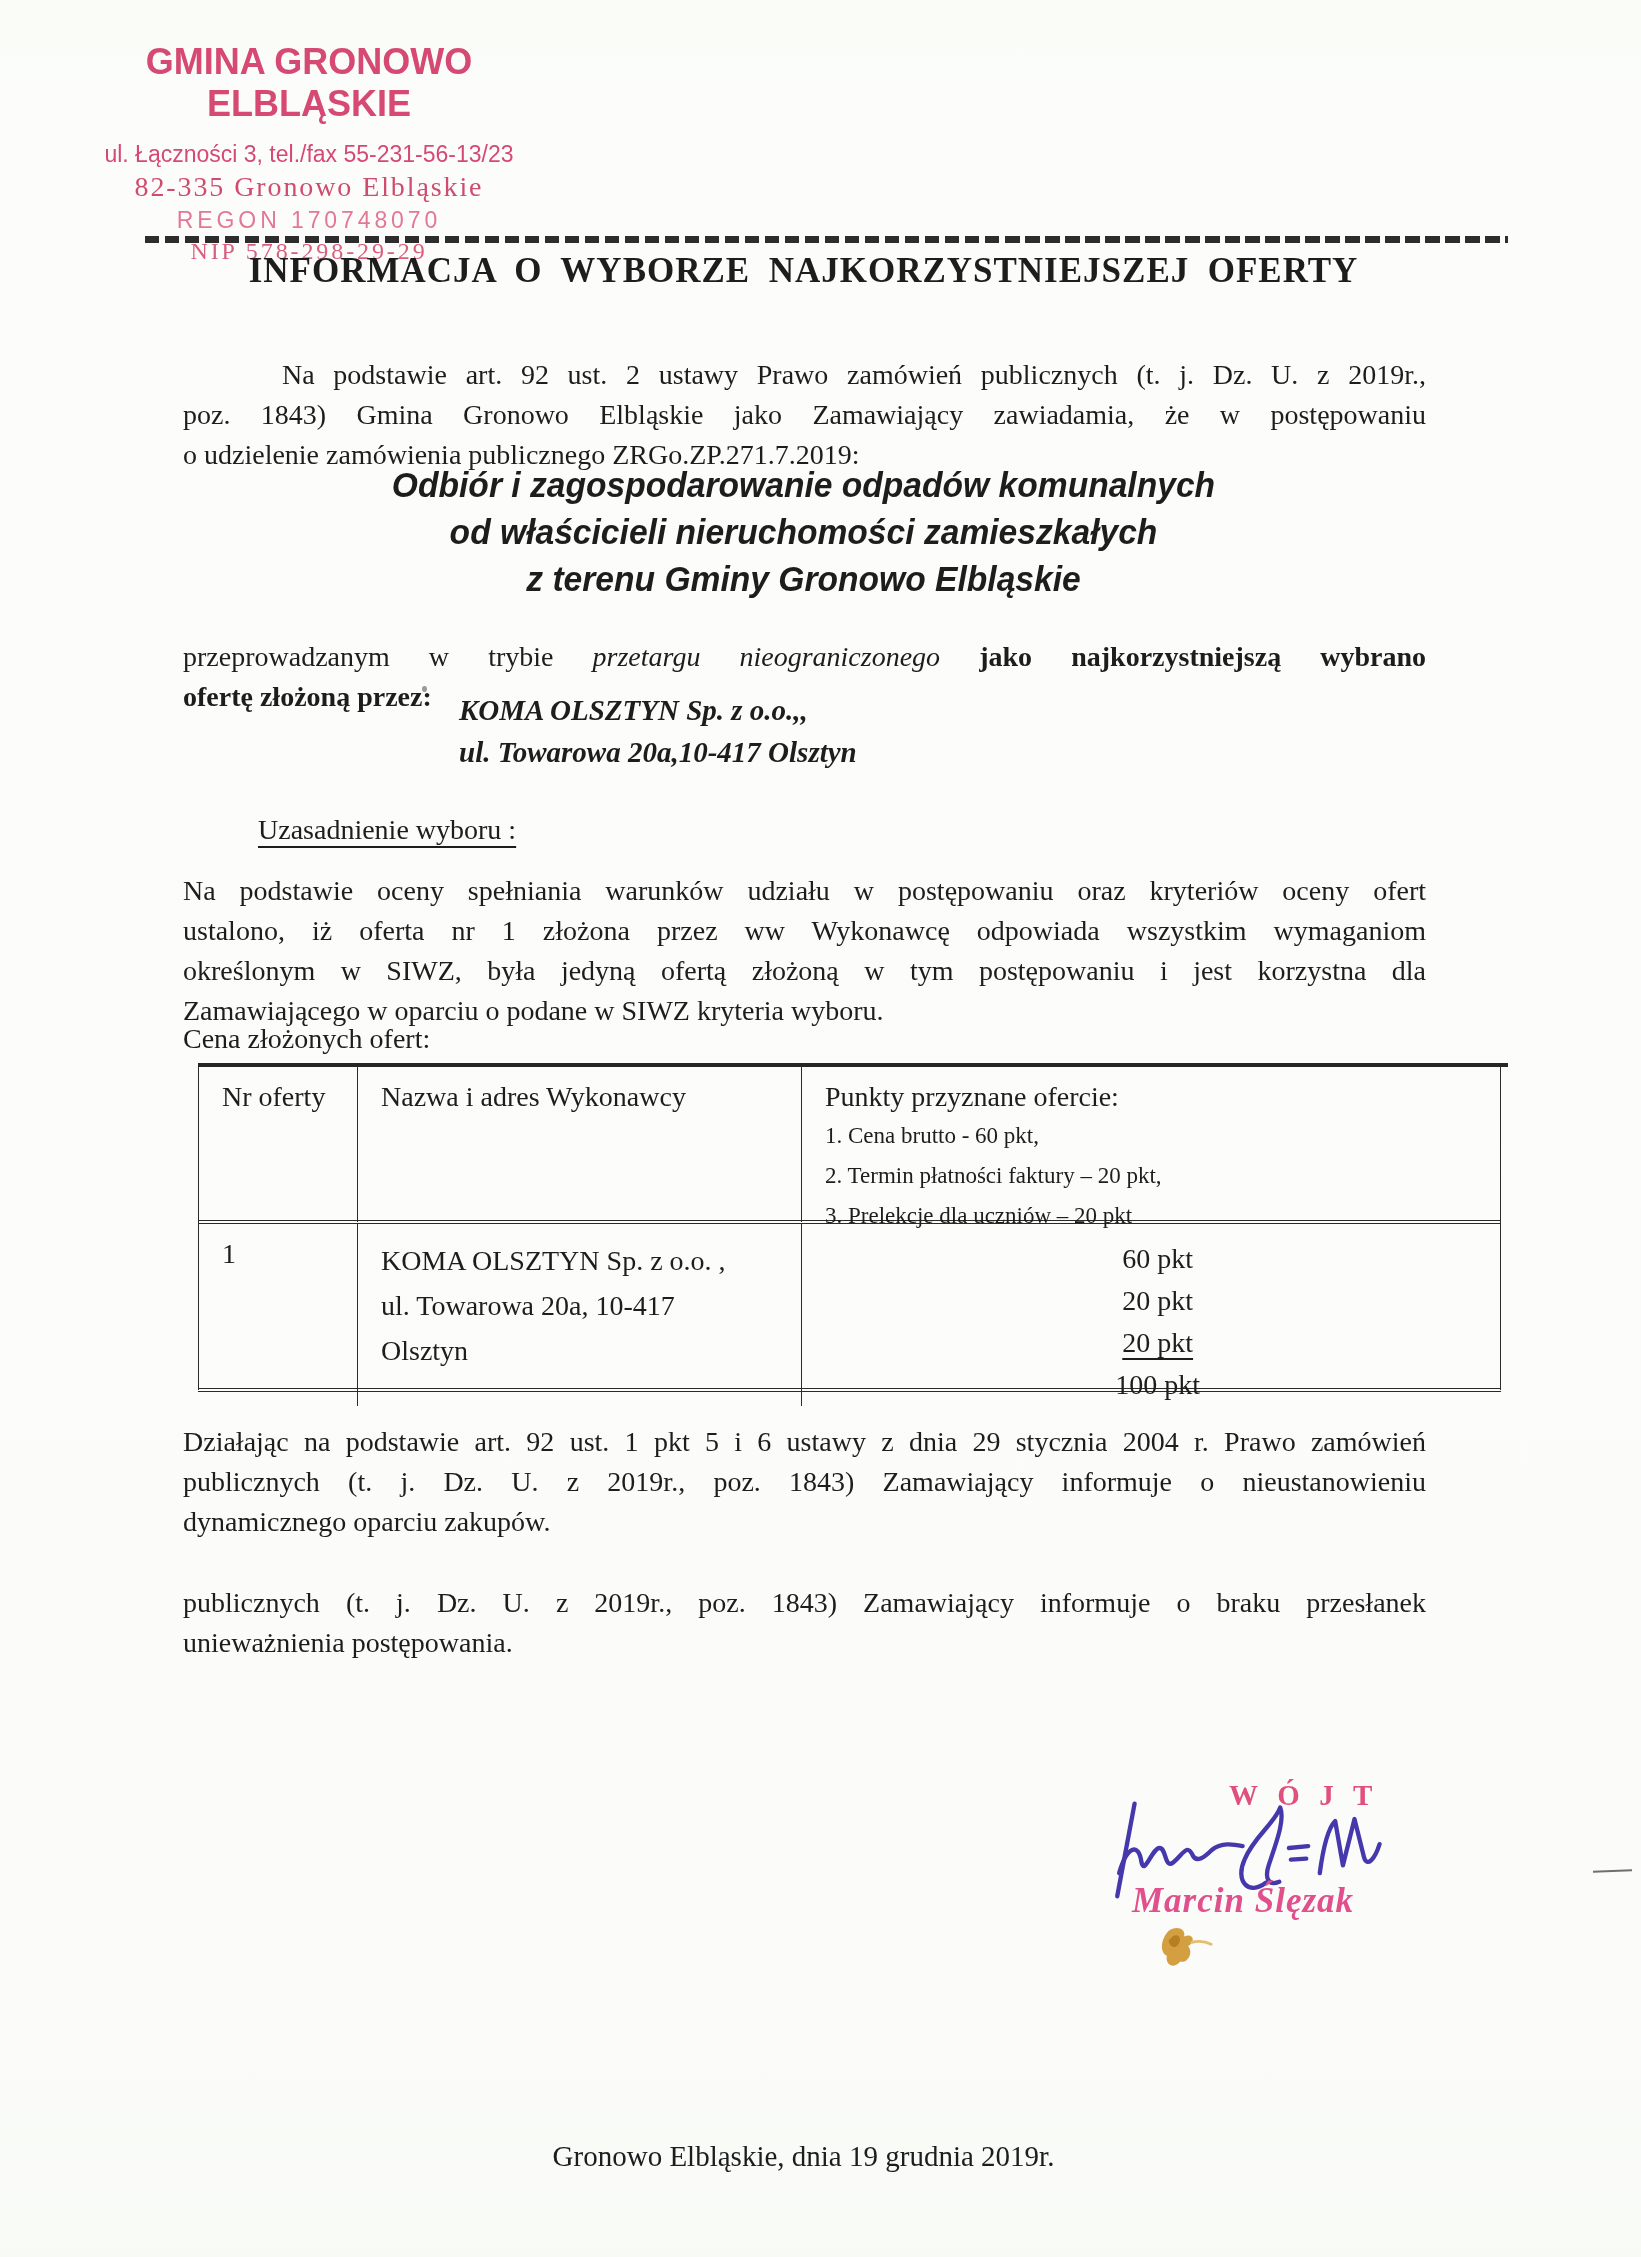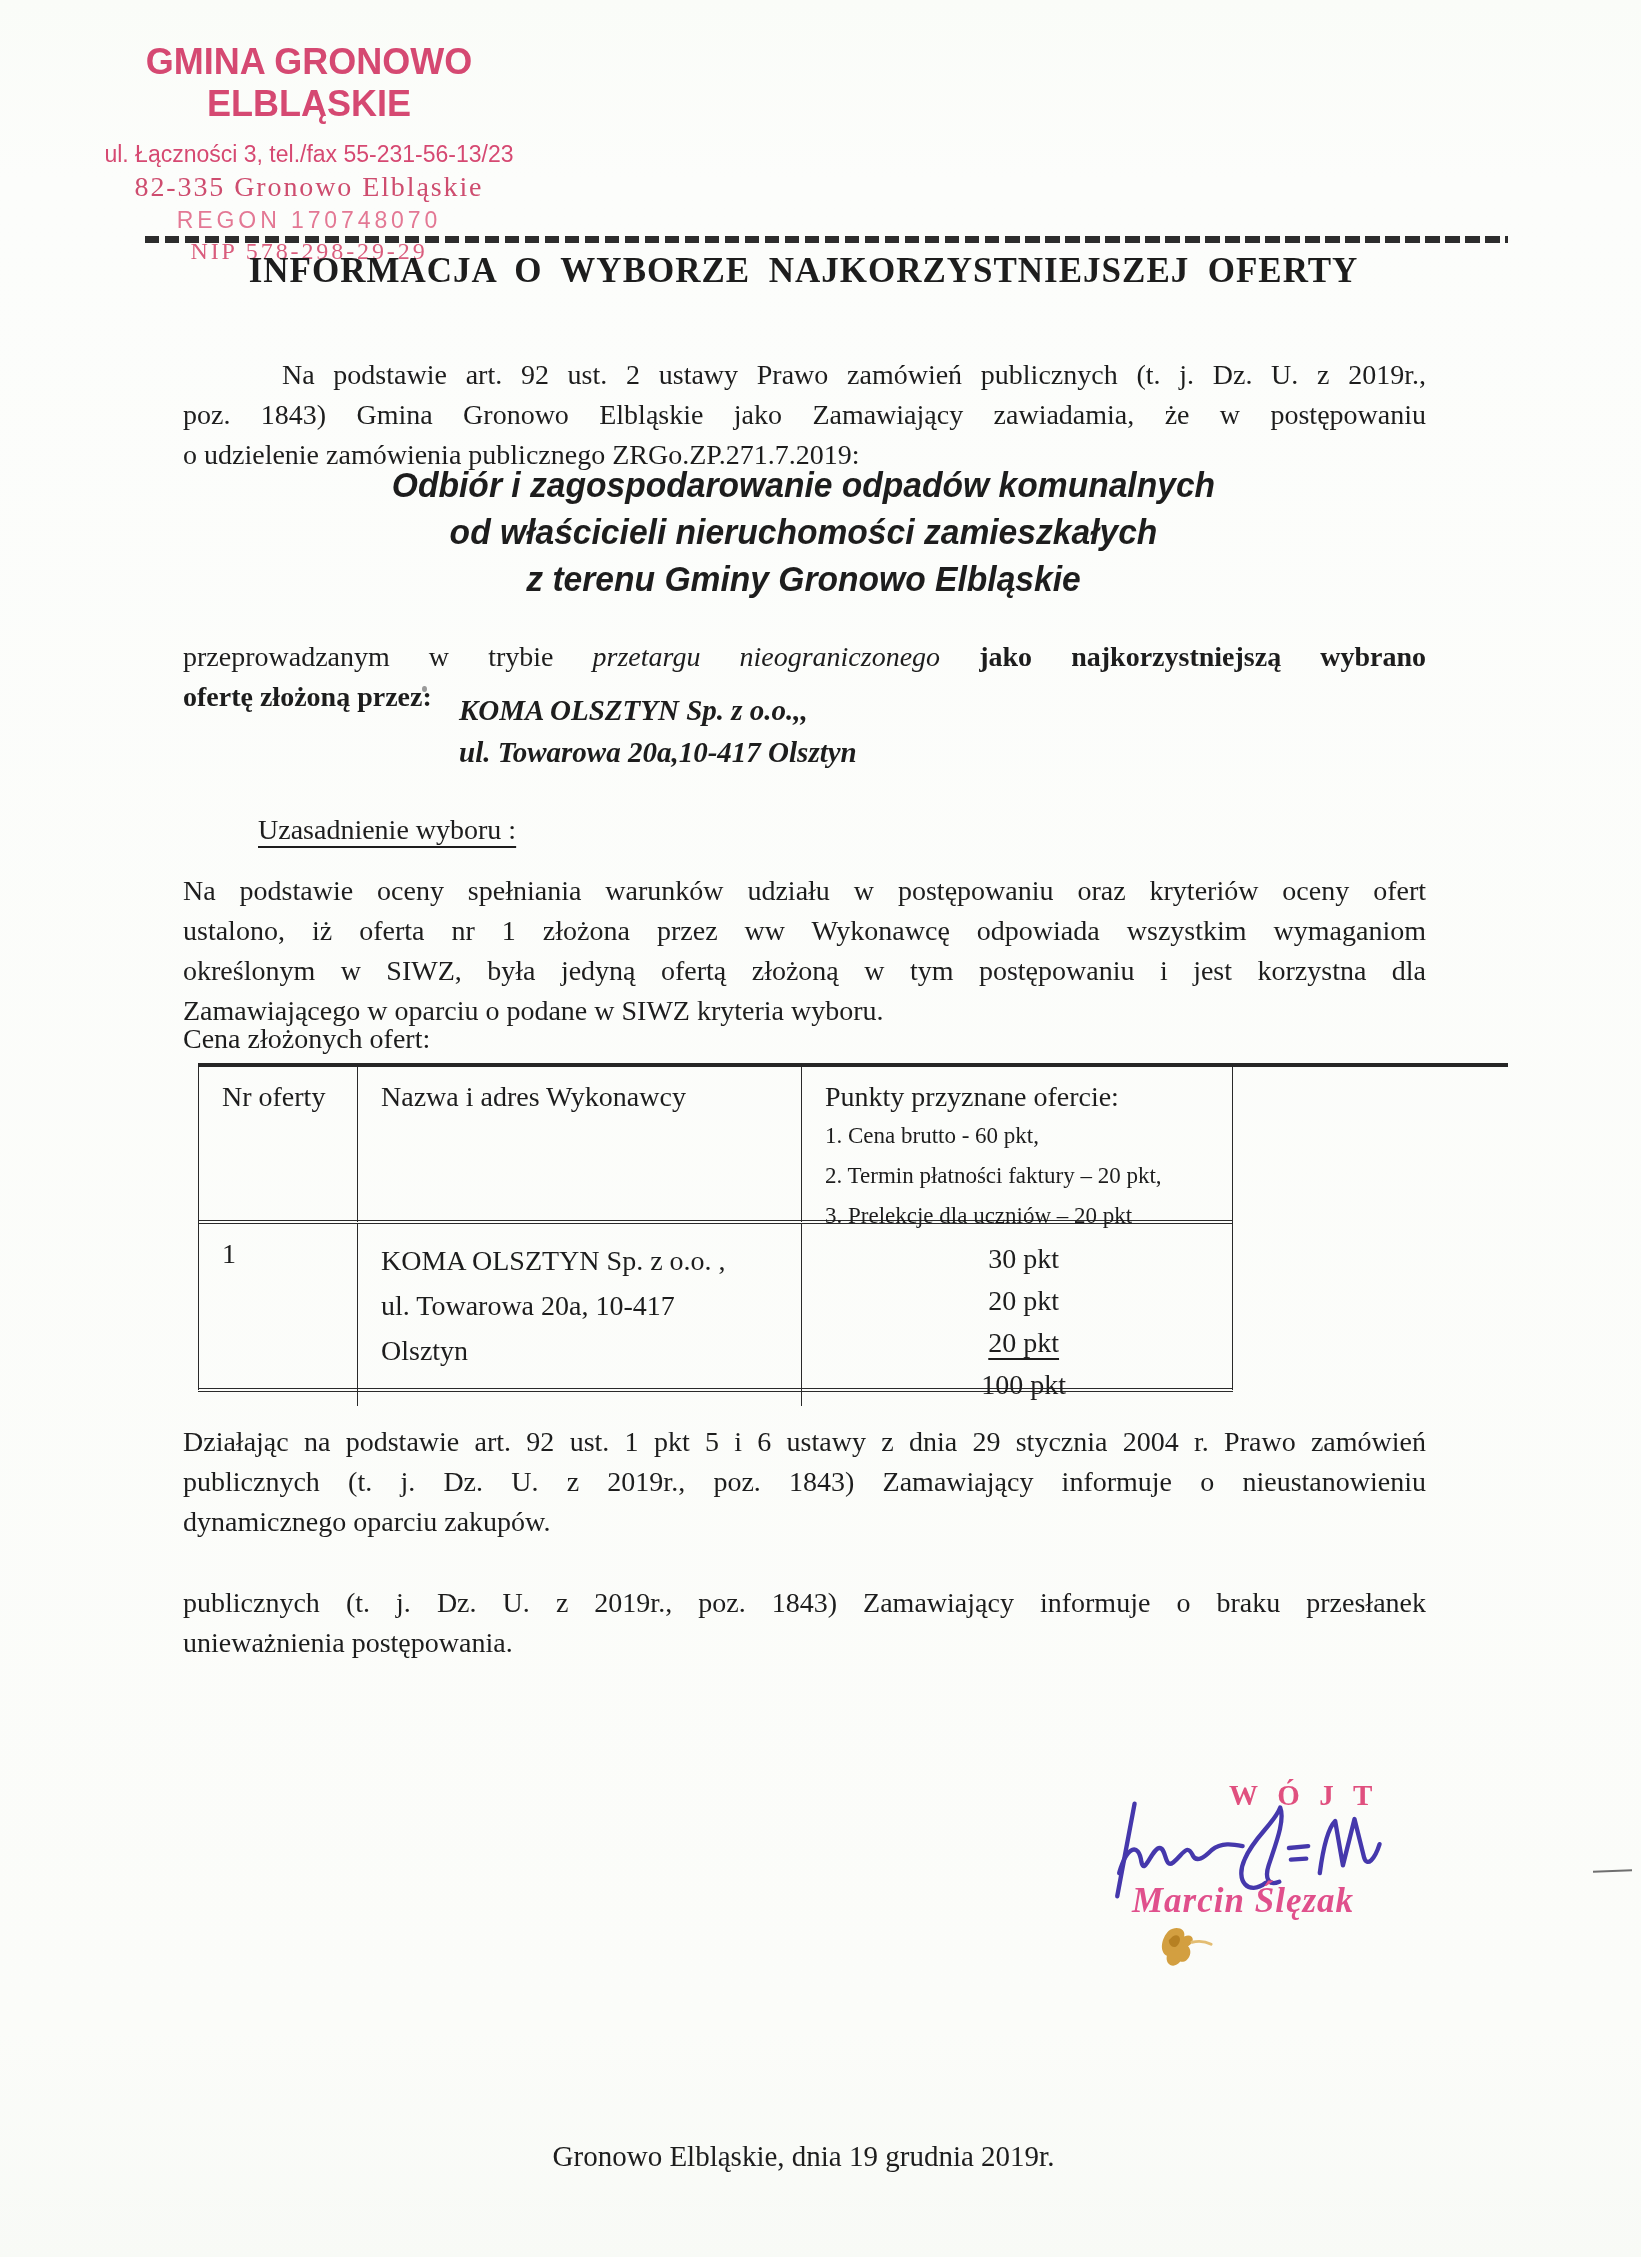--- a/index.html
+++ b/index.html
@@ -45,21 +45,21 @@
 
   .winner{left:459px;top:689px;font-weight:bold;font-style:italic;font-size:29px;line-height:42px;}
 
   .uw-heading{left:258px;top:814px;font-size:28px;text-decoration:underline;text-underline-offset:6.8px;text-decoration-thickness:1.9px;}
 
   .wykaz{left:183px;top:1023px;font-size:28px;}
 
   
   .toprule{left:198px;top:1063px;width:1310px;height:3.9px;background:#262626;}
   .otable{
-    left:198px;top:1067px;width:1035px;height:325px;
+    left:198px;top:1067px;width:1303px;height:325px;
     border-left:1.9px solid #2a2a2a;border-right:1.9px solid #2a2a2a;
     border-bottom:4.8px double #2a2a2a;
     display:grid;grid-template-columns:159px 444px 1fr;grid-template-rows:157px 1fr;
     font-size:28px;box-sizing:border-box;
   }
   .otable .cell{border-right:1.9px solid #2a2a2a;padding:13.5px 9.7px 0 23px;box-sizing:border-box;}
   .otable .cell.lastcol{border-right:none;}
   .otable .hdr-row{border-bottom:4.8px double #2a2a2a;}
   .crit{font-size:23px;line-height:32px;margin-top:7.7px;}
   .rownr{padding-top:21px;}
@@ -140,21 +140,21 @@
       <div class="crit">2. Termin płatności faktury – 20 pkt,</div>
       <div class="crit">3. Prelekcje dla uczniów – 20 pkt</div>
     </div>
     <div class="cell rownr">1</div>
     <div class="cell cname">
       <div>KOMA OLSZTYN Sp. z o.o. ,</div>
       <div>ul. Towarowa 20a, 10-417</div>
       <div>Olsztyn</div>
     </div>
     <div class="cell cpoints lastcol">
-      <div>30 pkt</div>
+      <div>60 pkt</div>
       <div>20 pkt</div>
       <div class="pt-underline">20 pkt</div>
       <div>100 pkt</div>
     </div>
   </div>
 
   <div class="abs body-par" style="top:1422px;">
     <div class="jline">Działając na podstawie art. 92 ust. 1 pkt 5 i 6 ustawy z dnia 29 stycznia 2004 r. Prawo zamówień</div>
     <div class="jline">publicznych (t. j. Dz. U. z 2019r., poz. 1843) Zamawiający informuje o nieustanowieniu</div>
     <div class="jline jlast">dynamicznego oparciu zakupów.</div>

